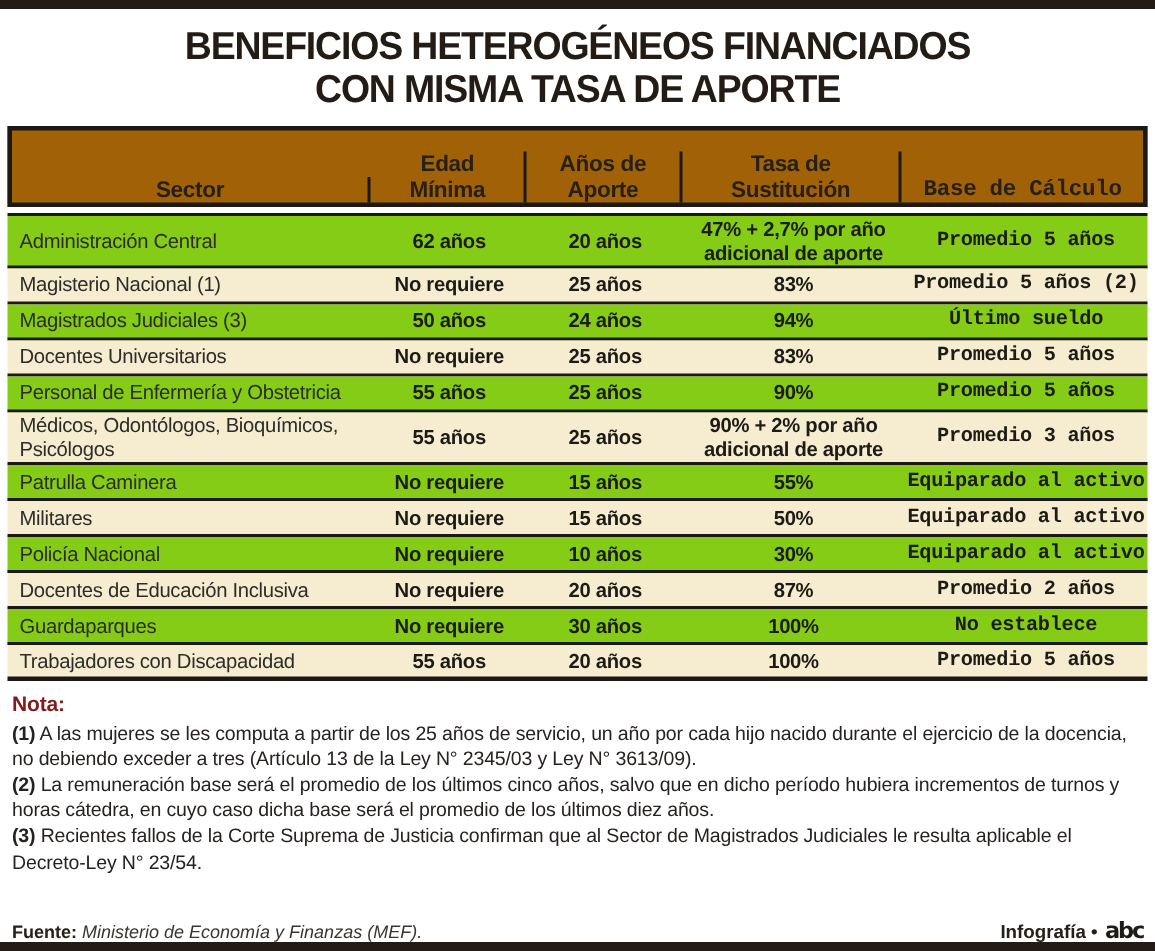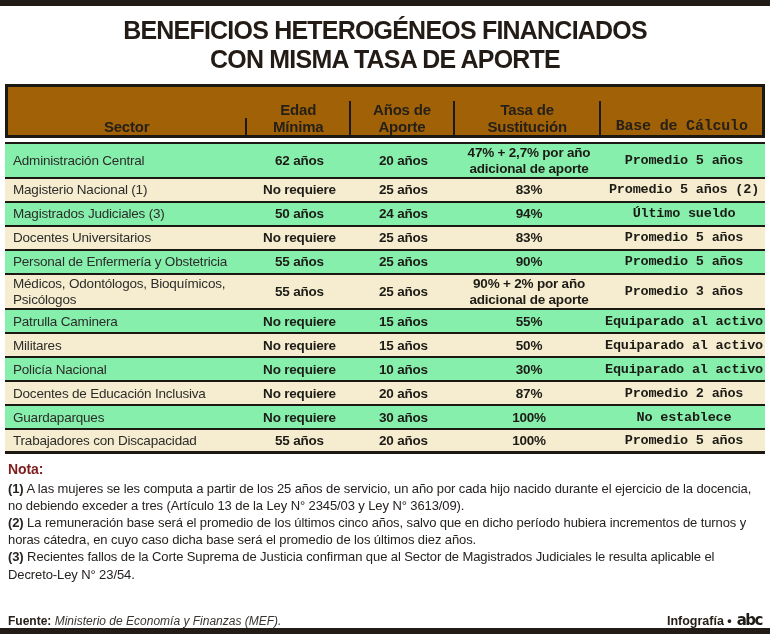--- a/index.html
+++ b/index.html
@@ -51,21 +51,21 @@
   .c2 { width: 104px; }
   .c3 { width: 147px; }
   .c4 { width: 161px; font-family: Liberation Mono, monospace; }
 
   .rows { margin-top: 4px; border-top: 2px solid #1c1914; }
   .row {
     display: flex;
     align-items: center;
     border-bottom: 2px solid #1c1914;
     min-height: 24px;
-    background: #86efac;
+    background: #84cc16;
     padding: 1px 0;
   }
   .row:nth-child(even) { background: #f6edd0; }
   .row:last-child { border-bottom: 3px solid #1c1914; }
 
   .row .c0 { width: 242px; }
   .row .c1 { width: 105px; }
   .row .c2 { width: 103px; }
   .row .c3 { width: 148px; }
   .row .c4 { width: 162px; }

